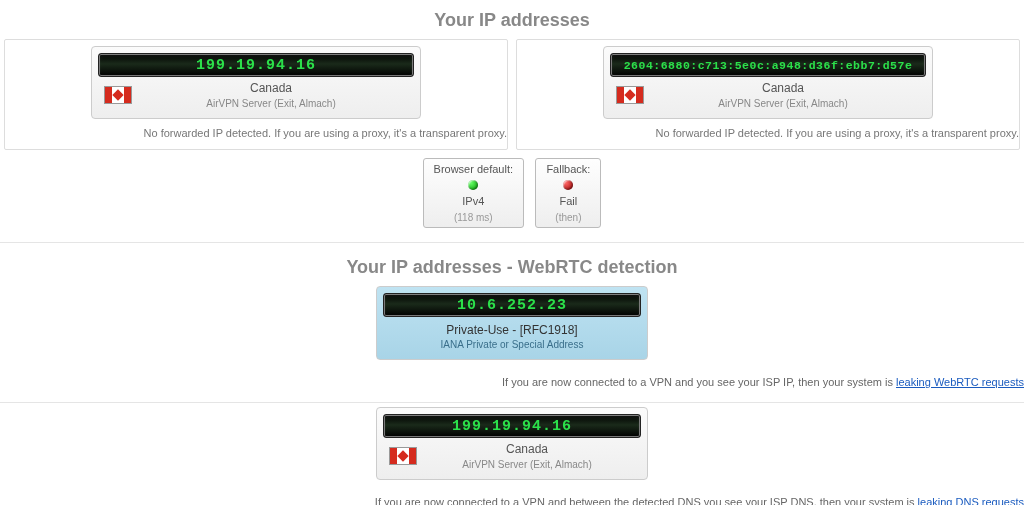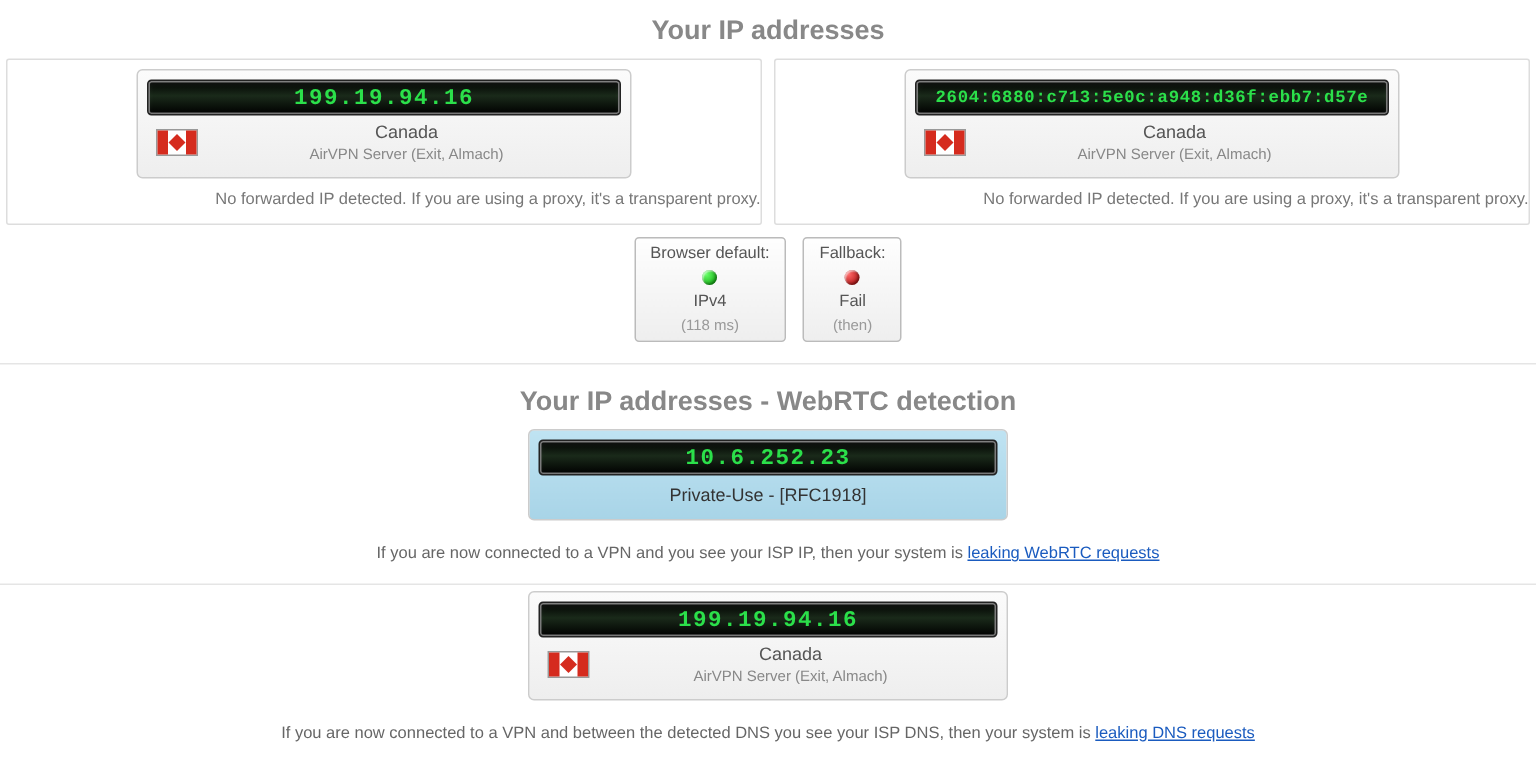--- a/index.html
+++ b/index.html
@@ -31,21 +31,21 @@
   }
   .ip-card {
     display: inline-block;
     width: 330px;
     background: linear-gradient(#fbfbfb, #eee);
     border: 1px solid #ccc;
     border-radius: 4px;
     padding: 6px 6px 8px;
     margin-bottom: 8px;
   }
-  .ip-card.wide { width: 320px; }
+  .ip-card.wide { width: 272px; }
   .ip-card.blue { background: linear-gradient(#bfe3f2, #a8d4e7); }
   .ip-lcd {
     background: linear-gradient(#000, #1a2a1a 45%, #000);
     border: 1px solid #222;
     border-radius: 3px;
     color: #2be04a;
     font-family: "Courier New", monospace;
     font-weight: bold;
     letter-spacing: 1px;
     text-align: center;
@@ -131,21 +131,21 @@
     box-shadow: inset -1px -1px 2px rgba(0,0,0,0.4), inset 1px 1px 1px rgba(255,255,255,0.6);
   }
   .dot.green { background: radial-gradient(circle at 30% 30%, #6f6, #090); }
   .dot.red { background: radial-gradient(circle at 30% 30%, #f66, #900); }
   .tiny { color: #999; font-size: 10px; }
   .hr {
     border-top: 1px solid #e5e5e5;
     margin: 4px 0;
   }
   .center-note {
-    text-align: center;
+    text-align: right;
     color: #666;
     font-size: 11px;
     padding: 8px 0 6px;
   }
   .center-note a, a { color: #1a5bbf; text-decoration: underline; cursor: pointer; }
   .section { padding-bottom: 4px; }
 </style>
 </head>
 <body>
 
@@ -202,20 +202,21 @@
 
 <div class="hr"></div>
 
 <div class="section">
   <h2>Your IP addresses - WebRTC detection</h2>
   <div style="text-align:center">
     <div class="ip-card wide blue">
       <div class="ip-lcd">10.6.252.23</div>
       <div class="ip-text" style="padding-top:2px">
         <div class="ip-blue-title">Private-Use - [RFC1918]</div>
+        <div class="ip-blue-sub">IANA Private or Special Address</div>
       </div>
     </div>
   </div>
   <div class="center-note">
     <span>If you are now connected to a VPN and you see your ISP IP, then your system is </span><a>leaking WebRTC requests</a>
   </div>
 </div>
 
 <div class="hr"></div>
 

